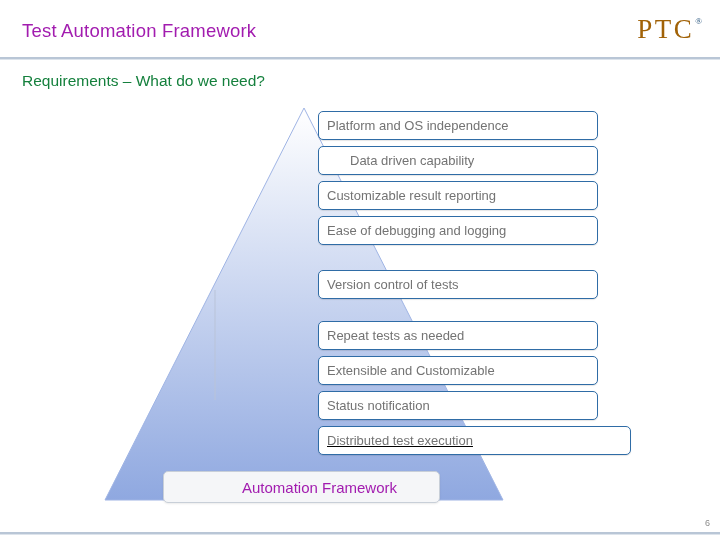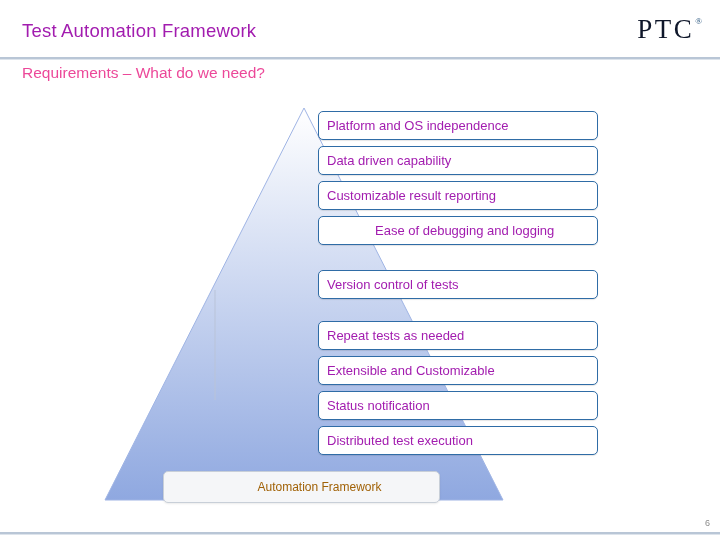--- a/index.html
+++ b/index.html
@@ -54,41 +54,41 @@
   .ptc-logo {
     position: absolute;
     right: 18px;
     top: 16px;
     display: flex;
     align-items: flex-start;
   }
   .ptc-logo .ptc-word {
     font-family: "Liberation Serif", serif;
     font-size: 27px;
-    color: #0f172a;
+    color: #a16207;
     letter-spacing: 2.5px;
     font-weight: normal;
     line-height: 1;
   }
   .ptc-logo .ptc-reg {
     font-family: "Liberation Serif", serif;
     font-size: 9px;
     color: #1f4e79;
     margin-left: 1px;
     margin-top: 1px;
     line-height: 1;
   }
 
   
   .subtitle {
     position: absolute;
     left: 22px;
-    top: 64px;
+    top: 72px;
     font-size: 15.5px;
-    color: #ec4899;
+    color: #15803d;
     white-space: nowrap;
   }
 
   
   .content {
     position: absolute;
     left: 0;
     top: 100px;
     width: 720px;
     height: 420px;
@@ -107,21 +107,21 @@
     box-sizing: border-box;
     border: 1.6px solid #2f6ca6;
     border-radius: 5px;
     background: #ffffff;
     display: flex;
     align-items: center;
     box-shadow: 0 1px 1px rgba(0,0,0,0.10);
   }
   .box .box-label {
     font-size: 13px;
-    color: #a21caf;
+    color: #737373;
     padding-left: 8px;
     white-space: nowrap;
   }
 
   
   .base-box {
     position: absolute;
     left: 163px;
     top: 371px;
     width: 277px;
@@ -129,22 +129,22 @@
     box-sizing: border-box;
     border: 1.6px solid #c8cfd8;
     border-radius: 5px;
     background: #f5f6f8;
     display: flex;
     align-items: center;
     justify-content: center;
     box-shadow: 0 1px 2px rgba(0,0,0,0.08);
   }
   .base-box .box-label {
-    font-size: 12px;
-    color: #a16207;
+    font-size: 15px;
+    color: #a21caf;
     white-space: nowrap;
     margin-left: 36px;
   }
 
   
   .footer-rule {
     position: absolute;
     left: 0;
     top: 532px;
     width: 720px;
@@ -193,42 +193,42 @@
         <stop offset="100%" stop-color="#8fa8e0"></stop>
       </linearGradient>
     </defs>
     <polygon points="304,8 503,400 105,400" fill="url(#pyrGrad)" stroke="#9fb4e4" stroke-width="1"></polygon>
     <line x1="215" y1="190" x2="215" y2="300" stroke="#b9c3d8" stroke-width="1"></line>
   </svg>
 
   <div class="box" style="left:318px; top:11px; width:280px;">
     <span class="box-label">Platform and OS independence</span>
   </div>
-  <div class="box" style="left:318px; top:46px; width:280px;">
+  <div class="box" style="left:318px; top:46px; width:280px;padding-left:23px;">
     <span class="box-label">Data driven capability</span>
   </div>
   <div class="box" style="left:318px; top:81px; width:280px;">
     <span class="box-label">Customizable result reporting</span>
   </div>
-  <div class="box" style="left:318px; top:116px; width:280px;padding-left:48px;">
+  <div class="box" style="left:318px; top:116px; width:280px;">
     <span class="box-label">Ease of debugging and logging</span>
   </div>
   <div class="box" style="left:318px; top:151px; width:280px;margin-top:19px;">
     <span class="box-label">Version control of tests</span>
   </div>
   <div class="box" style="left:318px; top:256px; width:280px;">
     <span class="box-label">Extensible and Customizable</span>
   </div>
   <div class="box" style="left:318px; top:221px; width:280px;">
     <span class="box-label">Repeat tests as needed</span>
   </div>
   <div class="box" style="left:318px; top:291px; width:280px;text-align:center;">
     <span class="box-label">Status notification</span>
   </div>
-  <div class="box" style="left:318px; top:326px; width:280px;">
+  <div class="box" style="left:318px; top:326px; width:313px;text-decoration:underline;">
     <span class="box-label">Distributed test execution</span>
   </div>
 
   <div class="base-box">
     <span class="box-label">Automation Framework</span>
   </div>
 
 </div>
 
 <div class="footer-rule"></div>

